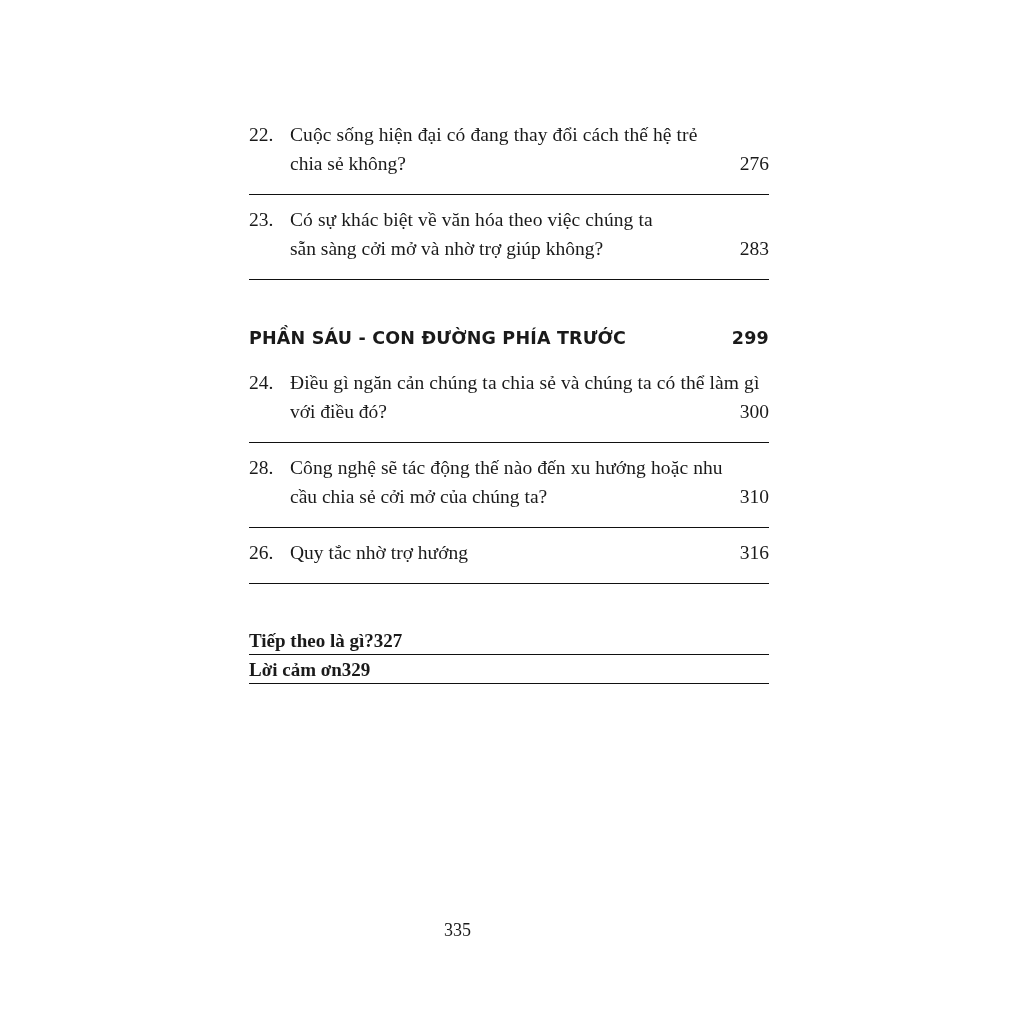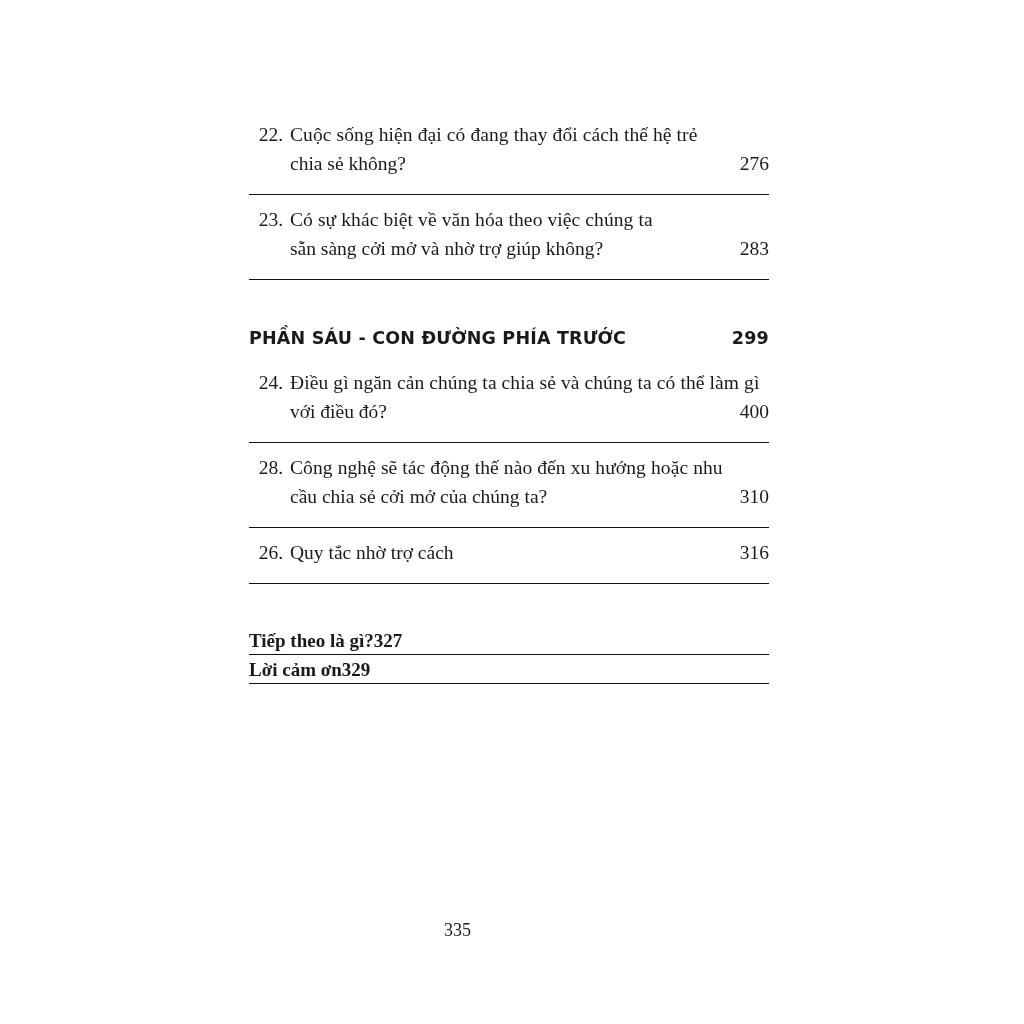--- a/index.html
+++ b/index.html
@@ -45,21 +45,21 @@
 
   .entry-row {
     display: flex;
     align-items: flex-end;
     justify-content: space-between;
   }
 
   .num {
     display: inline-block;
     width: 34px;
-    text-align: right;
+    text-align: left;
     margin-right: 7px;
     flex: 0 0 auto;
     font-size: 19.5px;
     line-height: 29px;
   }
 
   .title-block {
     flex: 1 1 auto;
   }
 
@@ -175,21 +175,21 @@
     <div class="entry">
       <div class="entry-row">
         <span class="num">24.</span>
         <span class="title-block">
           <span class="entry-text">Điều gì ngăn cản chúng ta chia sẻ và chúng ta có thể làm gì</span>
         </span>
       </div>
       <div class="last-line-wrap">
         <span class="last-line">với điều đó?</span>
         <span class="dots-fill"></span>
-        <span class="pg">400</span>
+        <span class="pg">300</span>
       </div>
     </div>
 
     <div class="entry-spacer"></div>
 
     <div class="entry">
       <div class="entry-row">
         <span class="num">28.</span>
         <span class="title-block">
           <span class="entry-text">Công nghệ sẽ tác động thế nào đến xu hướng hoặc nhu</span>
@@ -200,21 +200,21 @@
         <span class="dots-fill"></span>
         <span class="pg">310</span>
       </div>
     </div>
 
     <div class="entry-spacer"></div>
 
     <div class="entry">
       <div class="last-line-wrap" style="padding-left:0;">
         <span class="num">26.</span>
-        <span class="last-line">Quy tắc nhờ trợ cách</span>
+        <span class="last-line">Quy tắc nhờ trợ hướng</span>
         <span class="dots-fill"></span>
         <span class="pg">316</span>
       </div>
     </div>
 
     <div class="back" style="margin-top:46px;">
       <div class="back-row">
         <span>Tiếp theo là gì?</span>
         <span>327</span>
       </div>

